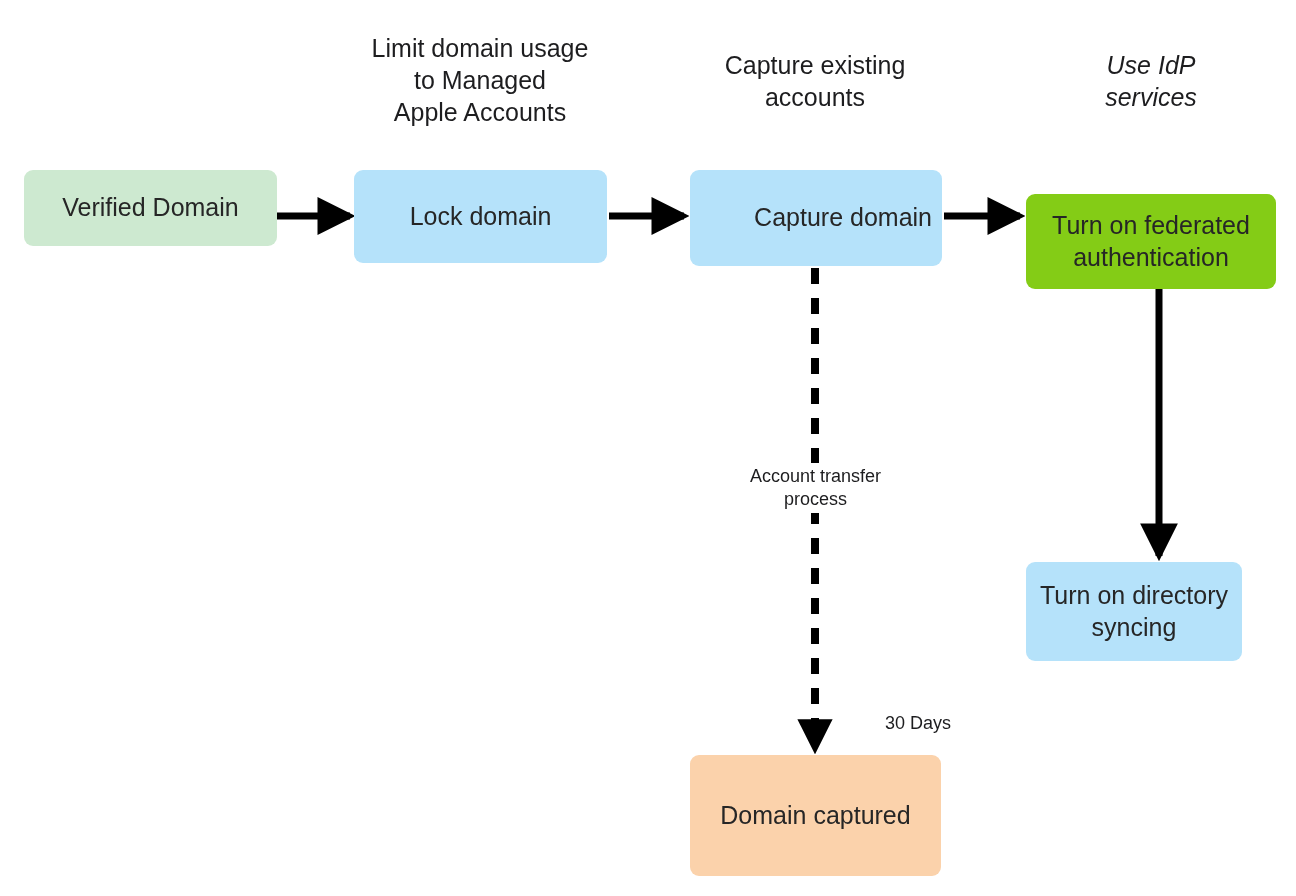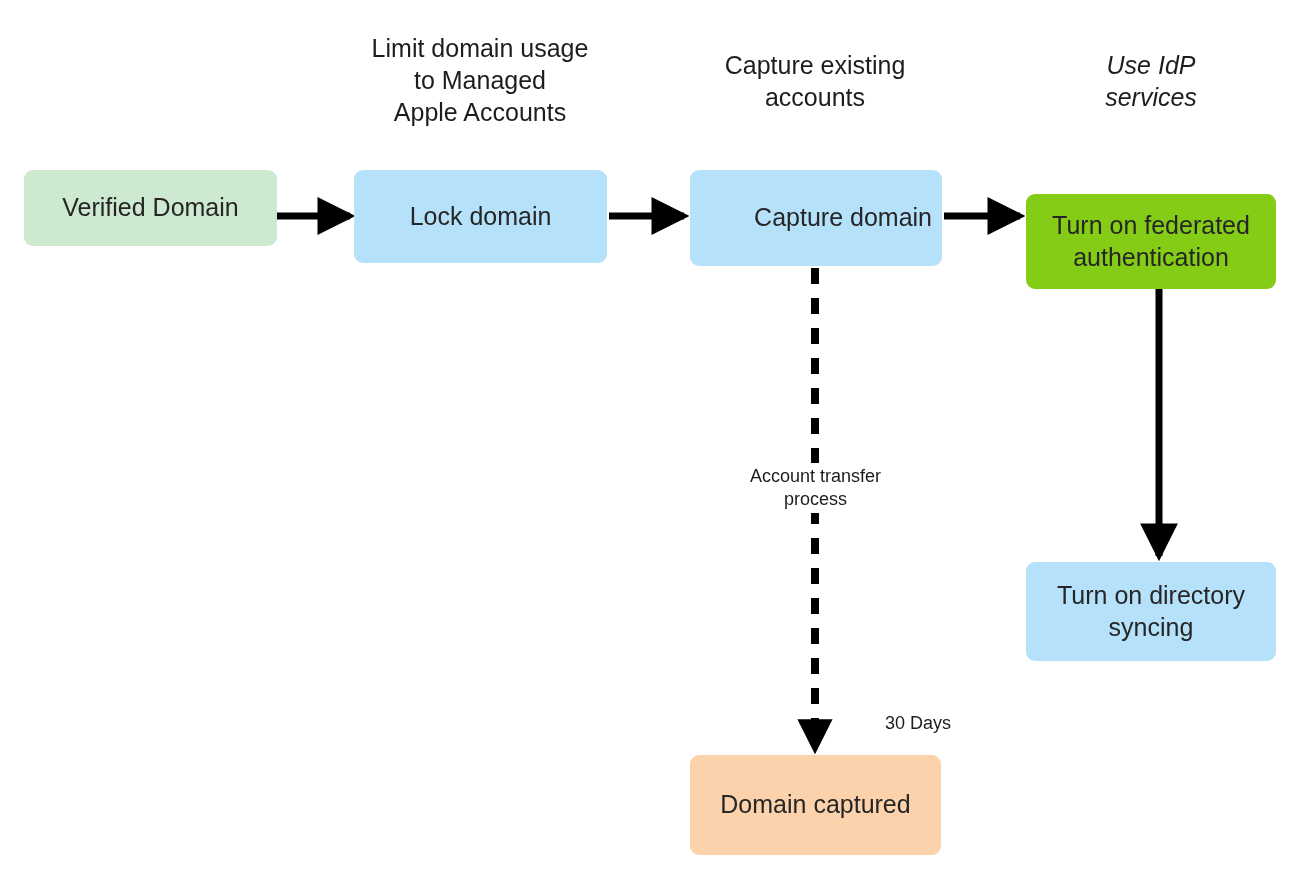--- a/index.html
+++ b/index.html
@@ -109,26 +109,26 @@
 
   <div class="node" style="left:690px; top:170px; width:252px; height:96px; background:#b5e2fa;justify-content:flex-end;">
     <span class="node-label">Capture domain</span>
   </div>
 
   <div class="node" style="left:1026px; top:170px; width:250px; height:95px; background:#84cc16;margin-top:24px;">
     <span class="node-label">Turn on federated
 authentication</span>
   </div>
 
-  <div class="node" style="left:1026px; top:562px; width:250px; height:99px; background:#b5e2fa;">
+  <div class="node" style="left:1026px; top:562px; width:216px; height:99px; background:#b5e2fa;">
     <span class="node-label">Turn on directory
 syncing</span>
   </div>
 
-  <div class="node" style="left:690px; top:755px; width:251px; height:100px; background:#fbd2ab;">
+  <div class="node" style="left:690px; top:755px; width:251px; height:121px; background:#fbd2ab;">
     <span class="node-label">Domain captured</span>
   </div>
 
   <div class="edge-label" style="left:693px; top:463px; width:245px; padding:2px 0;">Account transfer
 process</div>
 
   <div class="edge-label" style="left:843px; top:712px; width:150px; text-align:center; background:transparent;">30 Days</div>
 
 </div>
 

